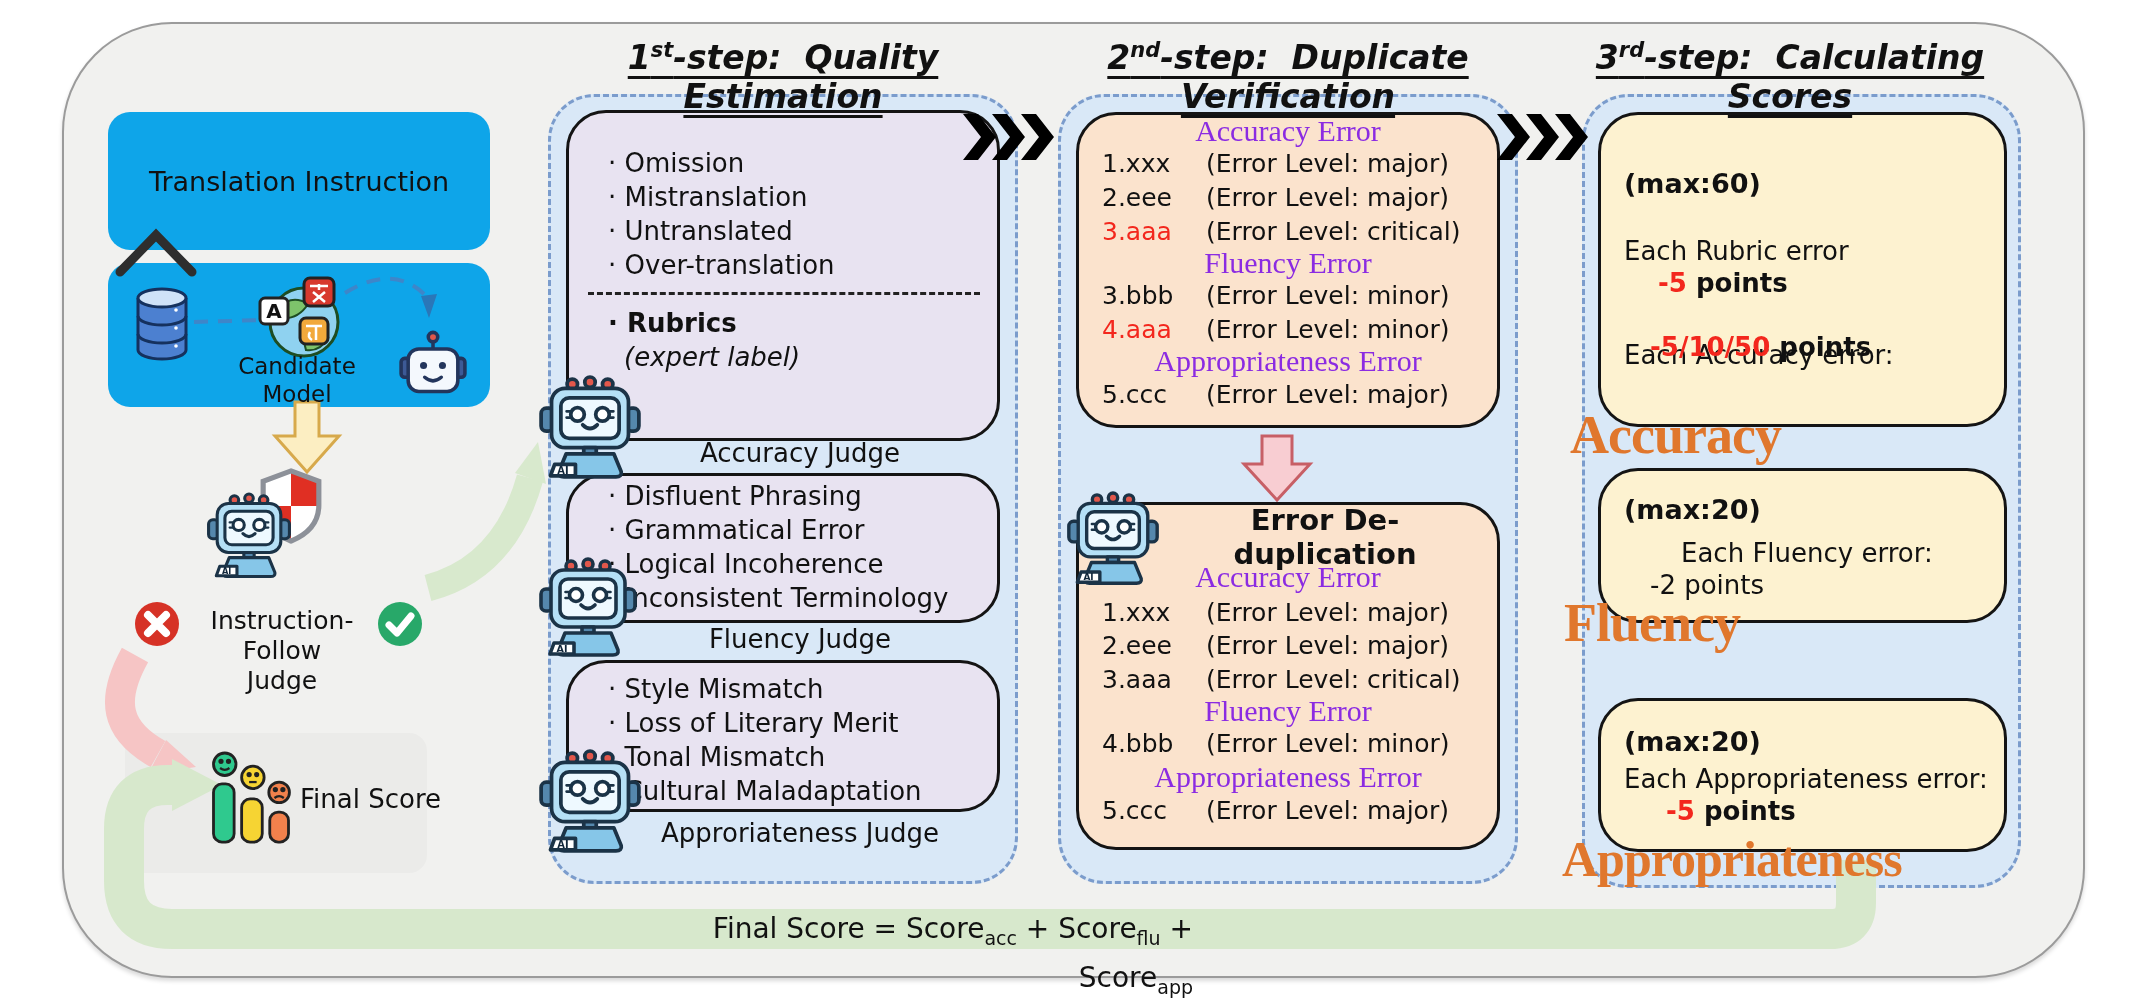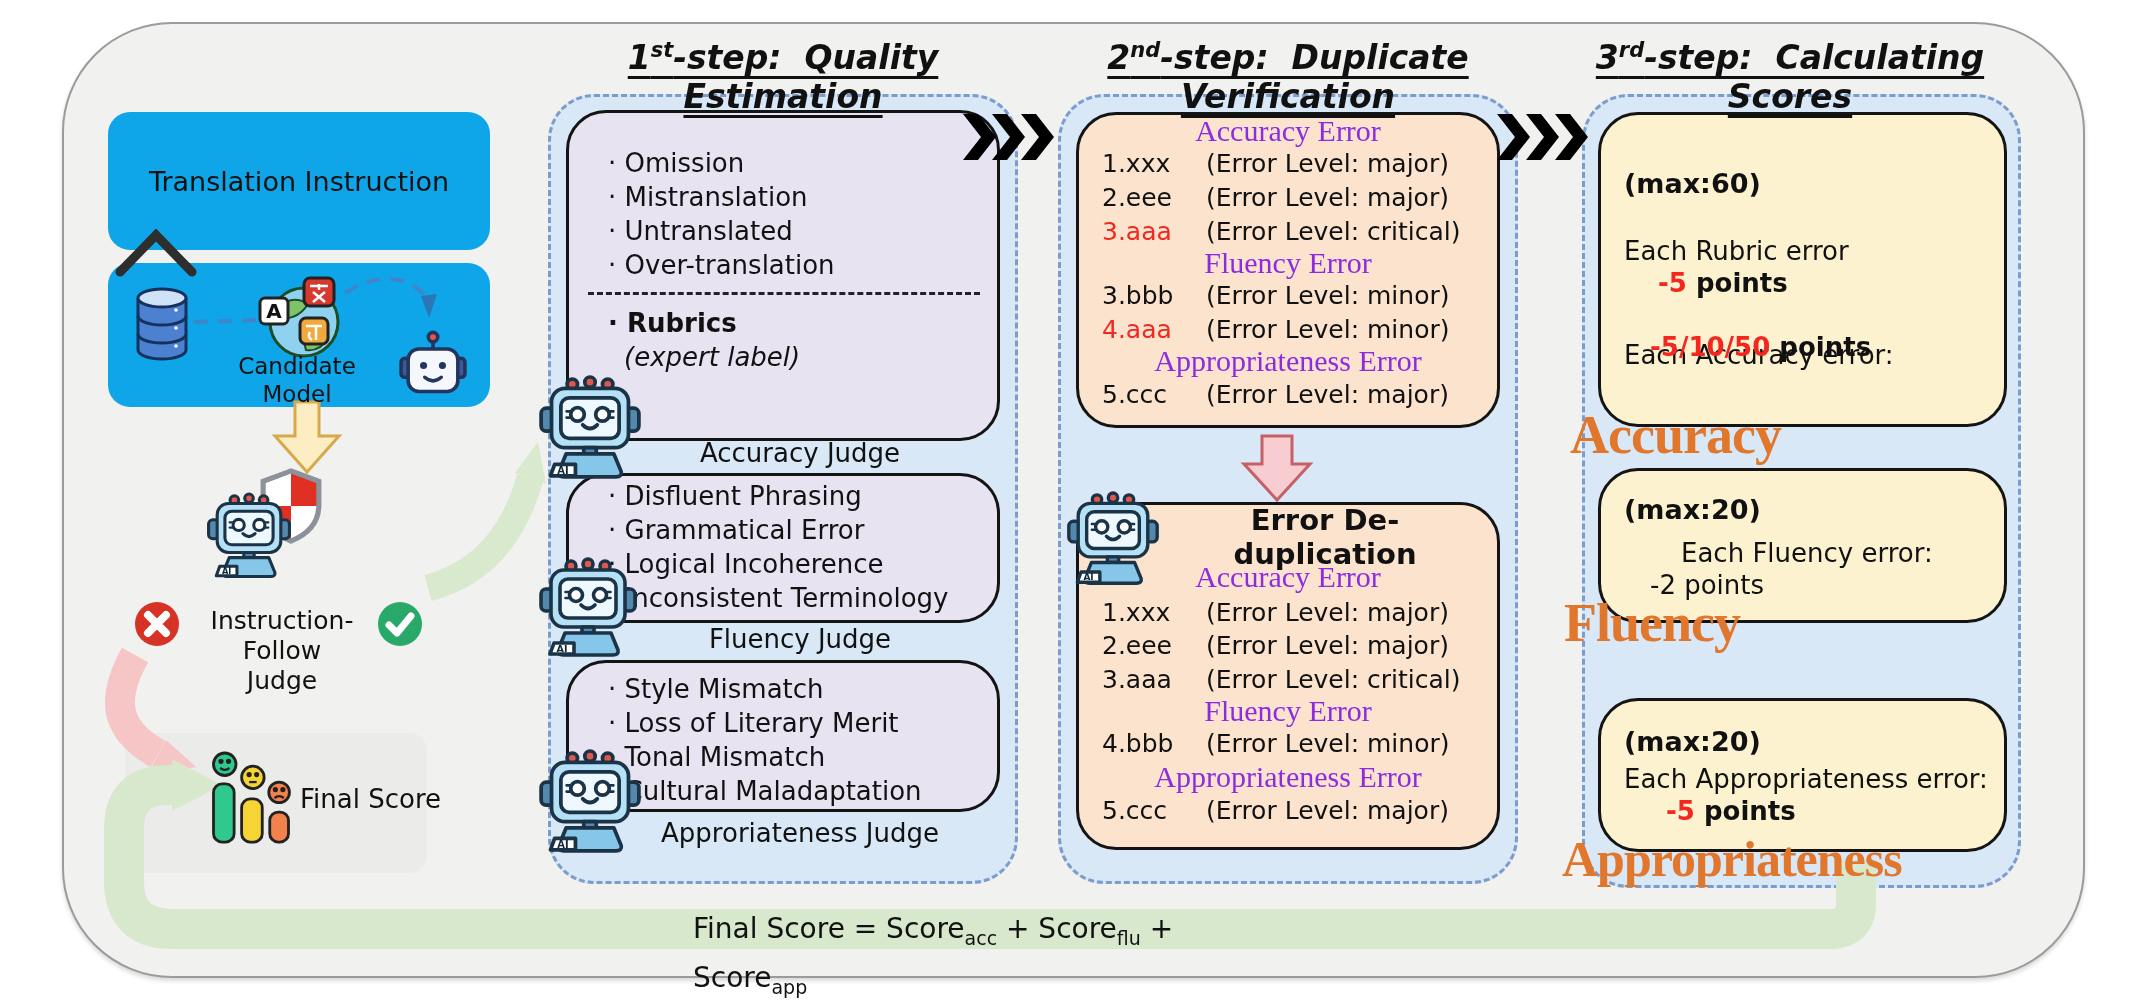--- a/index.html
+++ b/index.html
@@ -27,21 +27,21 @@
   .eheader{font-family:"Liberation Serif",serif;color:#8b2be2;font-size:30px;text-align:center;z-index:6;}
   .erow{display:flex;font-size:25px;z-index:6;}
   .erow .eid{width:104px;flex:none;}
   .red{color:#f3271d;}
   .bold{font-weight:bold;}
   .score-line{font-size:26px;z-index:6;}
   .score-max{font-size:27px;font-weight:bold;z-index:6;}
   .orange-label{font-family:"Liberation Serif",serif;font-weight:bold;color:#e0772d;
                 letter-spacing:-1px;z-index:7;}
   .dedup-title{font-size:29px;font-weight:bold;z-index:6;}
-  .formula{font-size:28px;text-align:left;line-height:40px;z-index:7;}
+  .formula{font-size:28px;text-align:right;line-height:40px;z-index:7;}
   .formula sub{font-size:19px;}
   .robot-slot,.icon-slot{z-index:6;}
   .robot-slot svg,.icon-slot svg{width:100%;height:100%;display:block;}
   svg.layer{position:absolute;left:0;top:0;width:2145px;height:1006px;pointer-events:none;}
   #layer-under{z-index:2;}
   #layer-over{z-index:5;}
   .small-note{font-size:23px;text-align:center;line-height:28px;z-index:6;}
   .judge-name{font-size:25px;text-align:center;line-height:30px;z-index:6;}
 </style>
 </head>

